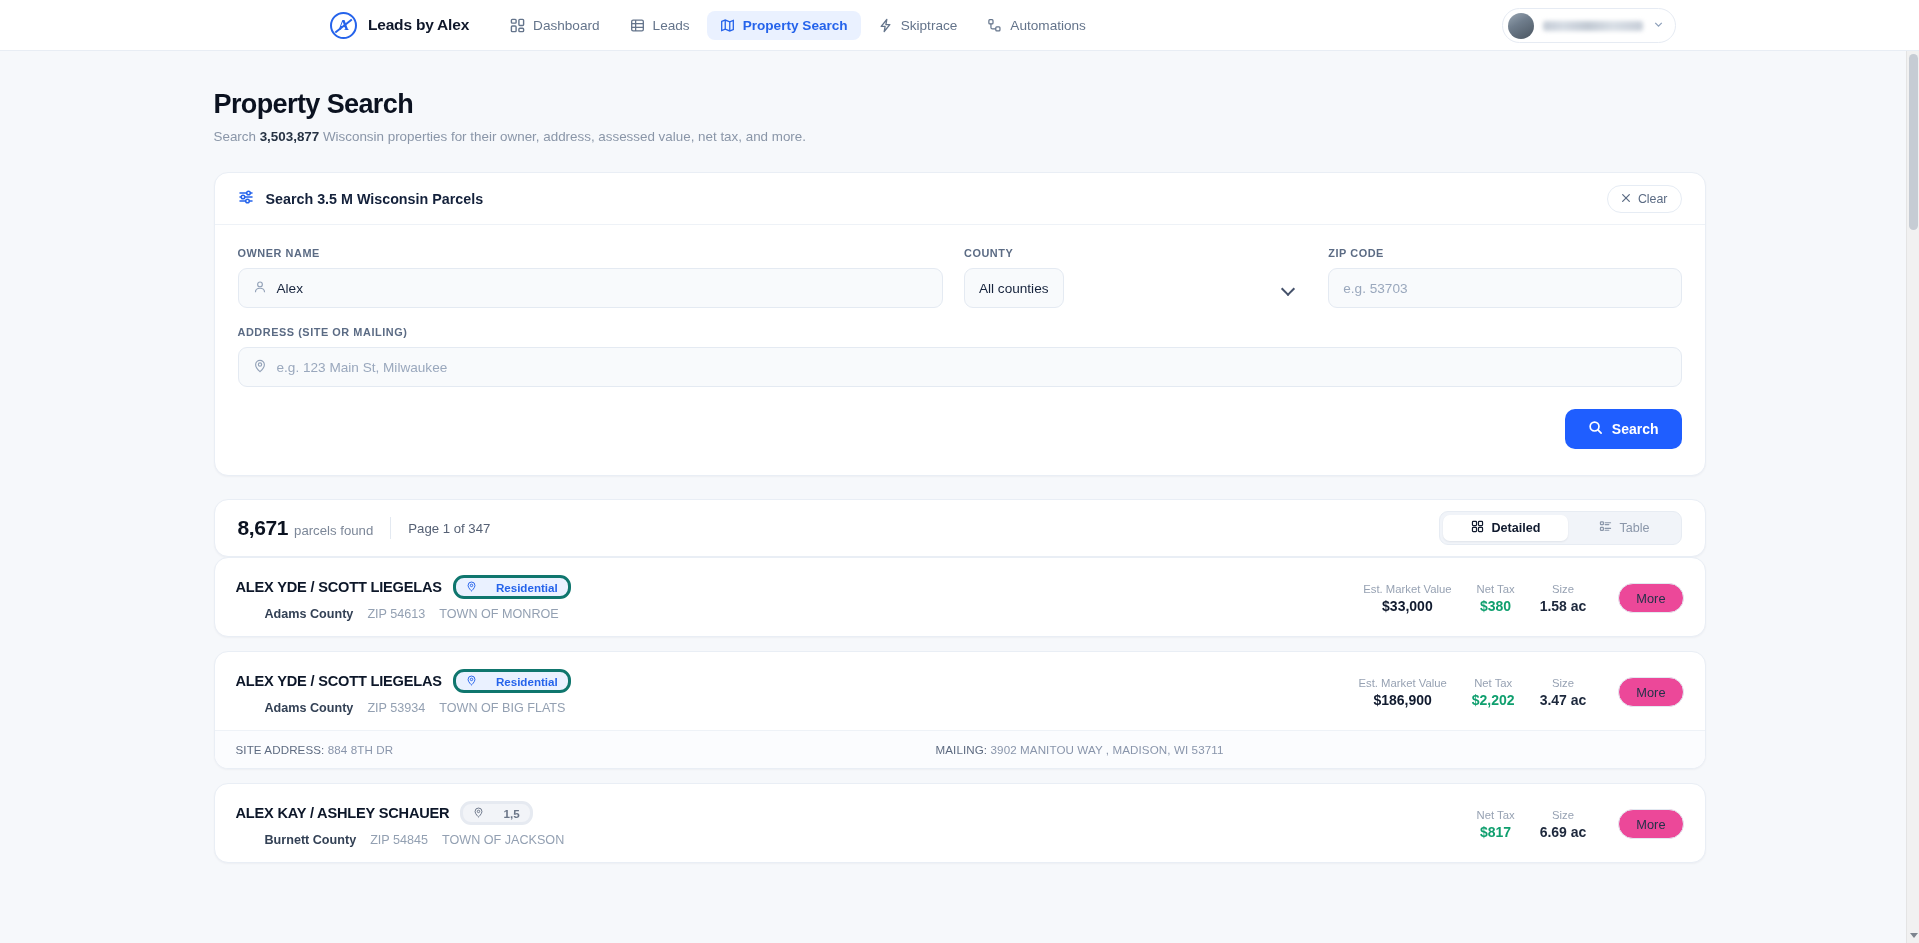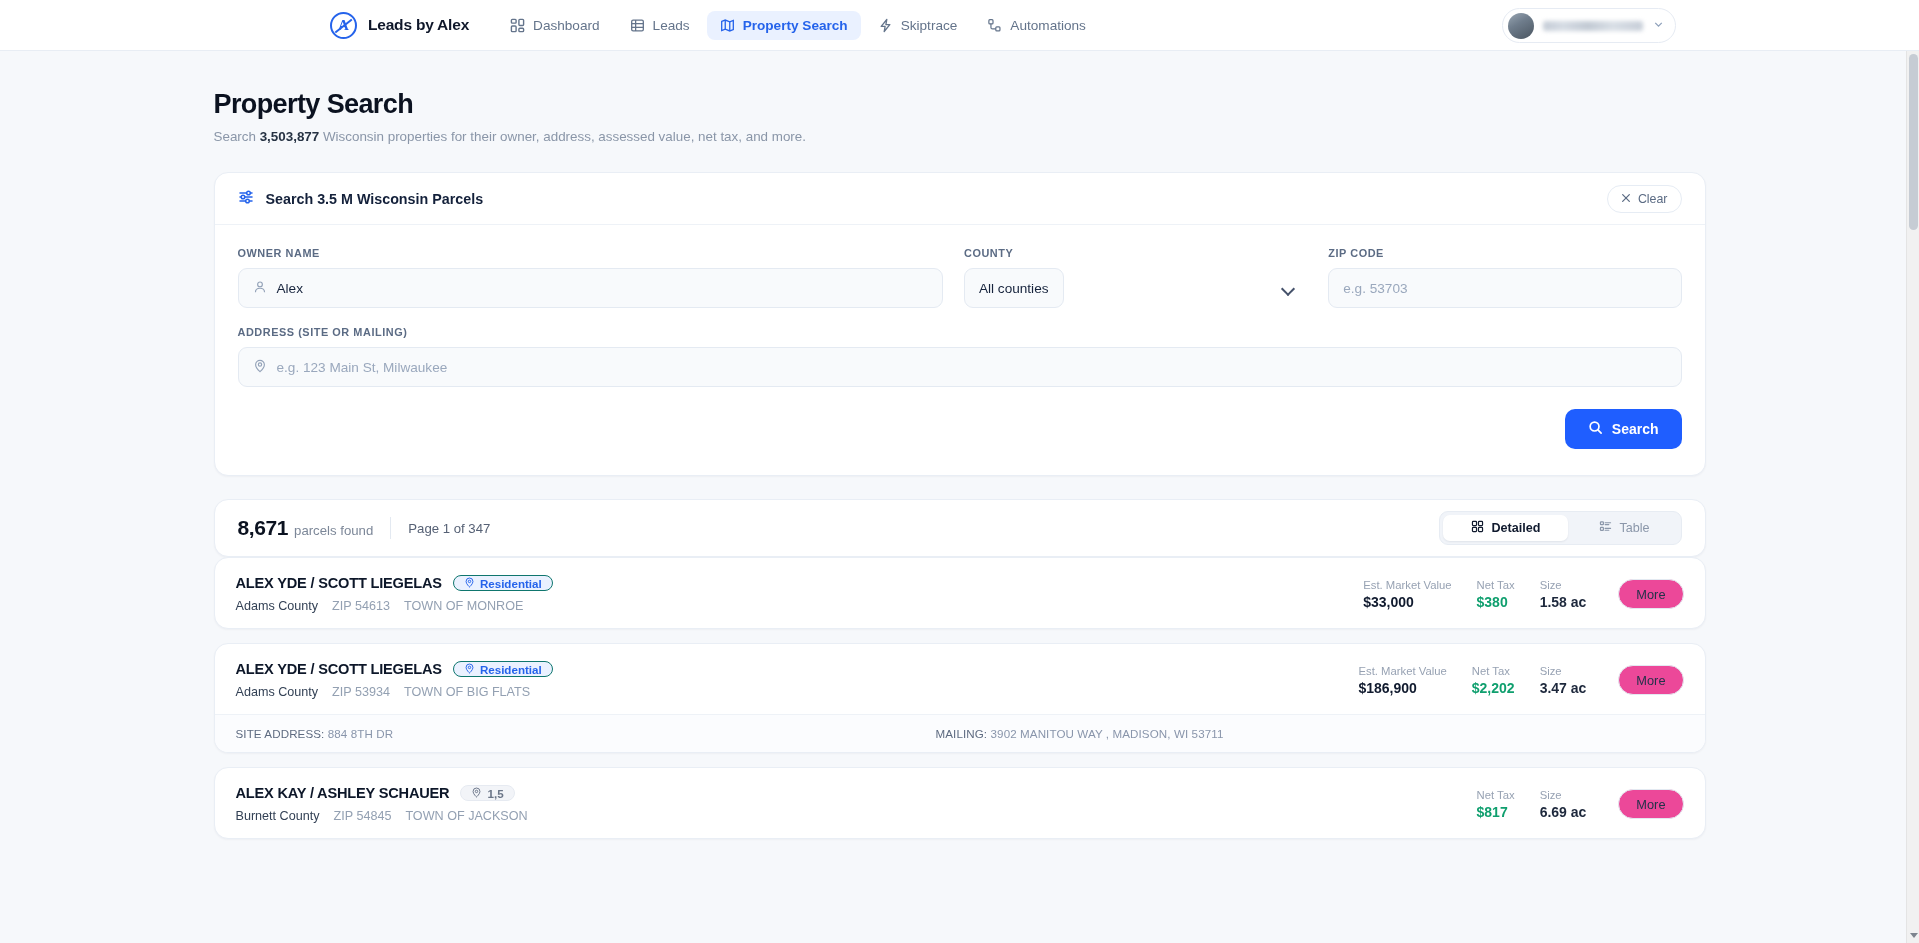--- a/index.html
+++ b/index.html
@@ -150,31 +150,31 @@
     font-size: 12.6px; color: #8b97aa; cursor: pointer;
   }
   .toggle-opt.on { background: #fff; color: #101a2e; font-weight: 700; box-shadow: 0 1px 2px rgba(16,24,40,.07); }
 
   
   .rcard { margin-bottom: 14px; overflow: hidden; }
   .rtop { display: flex; align-items: center; justify-content: space-between; padding: 17px 21px 15px; }
   .rname { font-size: 14.6px; font-weight: 800; color: #0d1729; letter-spacing: -0.2px; }
   .rname-row { display: flex; align-items: center; gap: 11px; }
   .badge {
-    display: inline-flex; align-items: center; gap: 5px;
-    height: 16px; padding: 0 10px; border-radius: 11px;
+    display: inline-flex; align-items: center; gap: 19px;
+    height: 24px; padding: 0 10px; border-radius: 11px;
     font-size: 11.6px; font-weight: 600;
-    background: #eaf1ff; color: #2563eb; border: 1px solid #0f766e;
+    background: #eaf1ff; color: #2563eb; border: 3px solid #0f766e;
   }
   .badge.gray { background: #f2f4f8; color: #6b7688; border-color: #e6eaf1; }
   .rmeta { margin-top: 8px; font-size: 12.6px; display: flex; gap: 14px; }
-  .rmeta .county { color: #334155; font-weight: 400; }
+  .rmeta .county { color: #334155; font-weight: 700; margin-left: 29px; }
   .rmeta .zip, .rmeta .town { color: #93a0b2; }
   .rstats { display: flex; align-items: center; gap: 25px; }
-  .stat { text-align: left; }
+  .stat { text-align: center; }
   .stat-lbl { font-size: 11.3px; color: #97a2b3; }
   .stat-val { font-size: 14px; font-weight: 800; color: #101a2e; margin-top: 3px; }
   .stat-val.green { color: #0f9f6e; }
   .stat-val.plain { font-weight: 600; color: #1d283c; }
   .more-btn {
     height: 30px; padding: 0 17px; border: 1px solid #e3e9f1; border-radius: 16px;
     background: #ec4899; font-size: 12.8px; color: #25324a; cursor: pointer; margin-left: 7px;
     font-family: "Liberation Sans", sans-serif;
   }
   .rbot {

